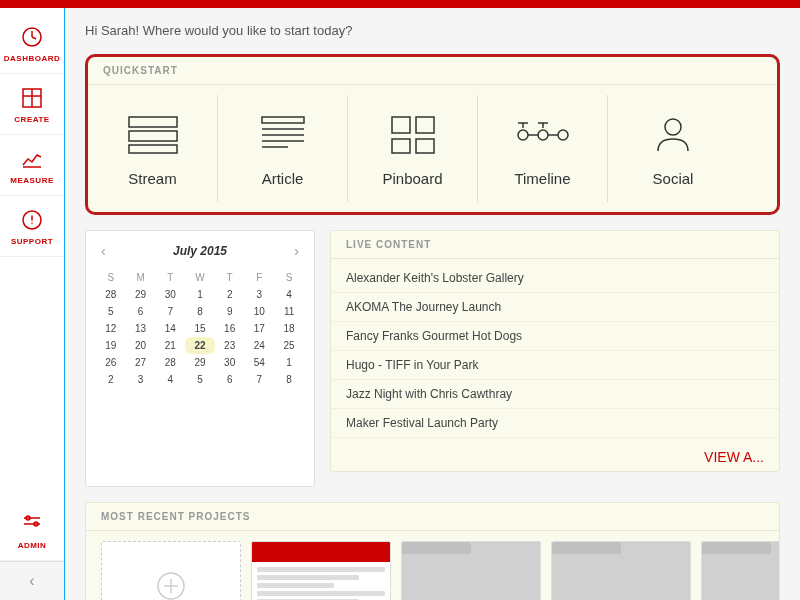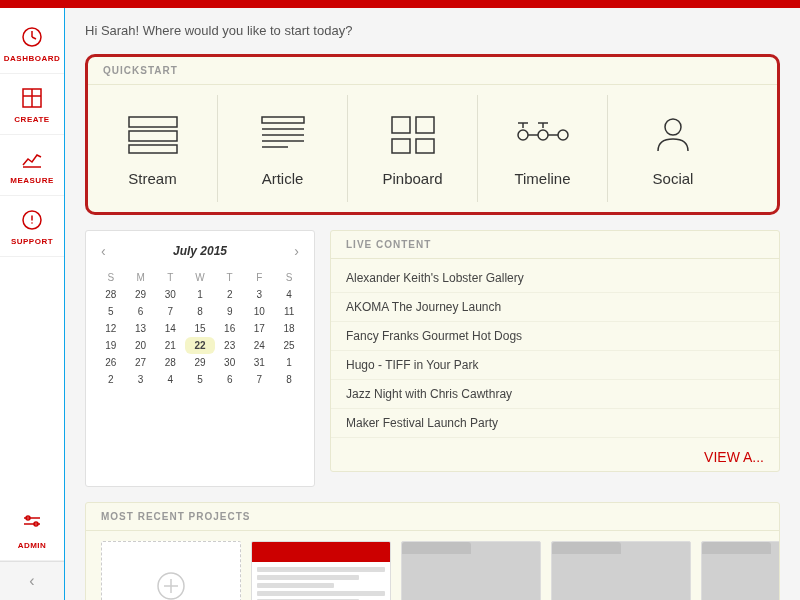--- a/index.html
+++ b/index.html
@@ -499,21 +499,21 @@
                 <td>23</td>
                 <td>24</td>
                 <td>25</td>
               </tr>
               <tr>
                 <td>26</td>
                 <td>27</td>
                 <td>28</td>
                 <td>29</td>
                 <td>30</td>
-                <td>31</td>
+                <td>54</td>
                 <td class="cal-other-month">1</td>
               </tr>
               <tr>
                 <td class="cal-other-month">2</td>
                 <td class="cal-other-month">3</td>
                 <td class="cal-other-month">4</td>
                 <td class="cal-other-month">5</td>
                 <td class="cal-other-month">6</td>
                 <td class="cal-other-month">7</td>
                 <td class="cal-other-month">8</td>

